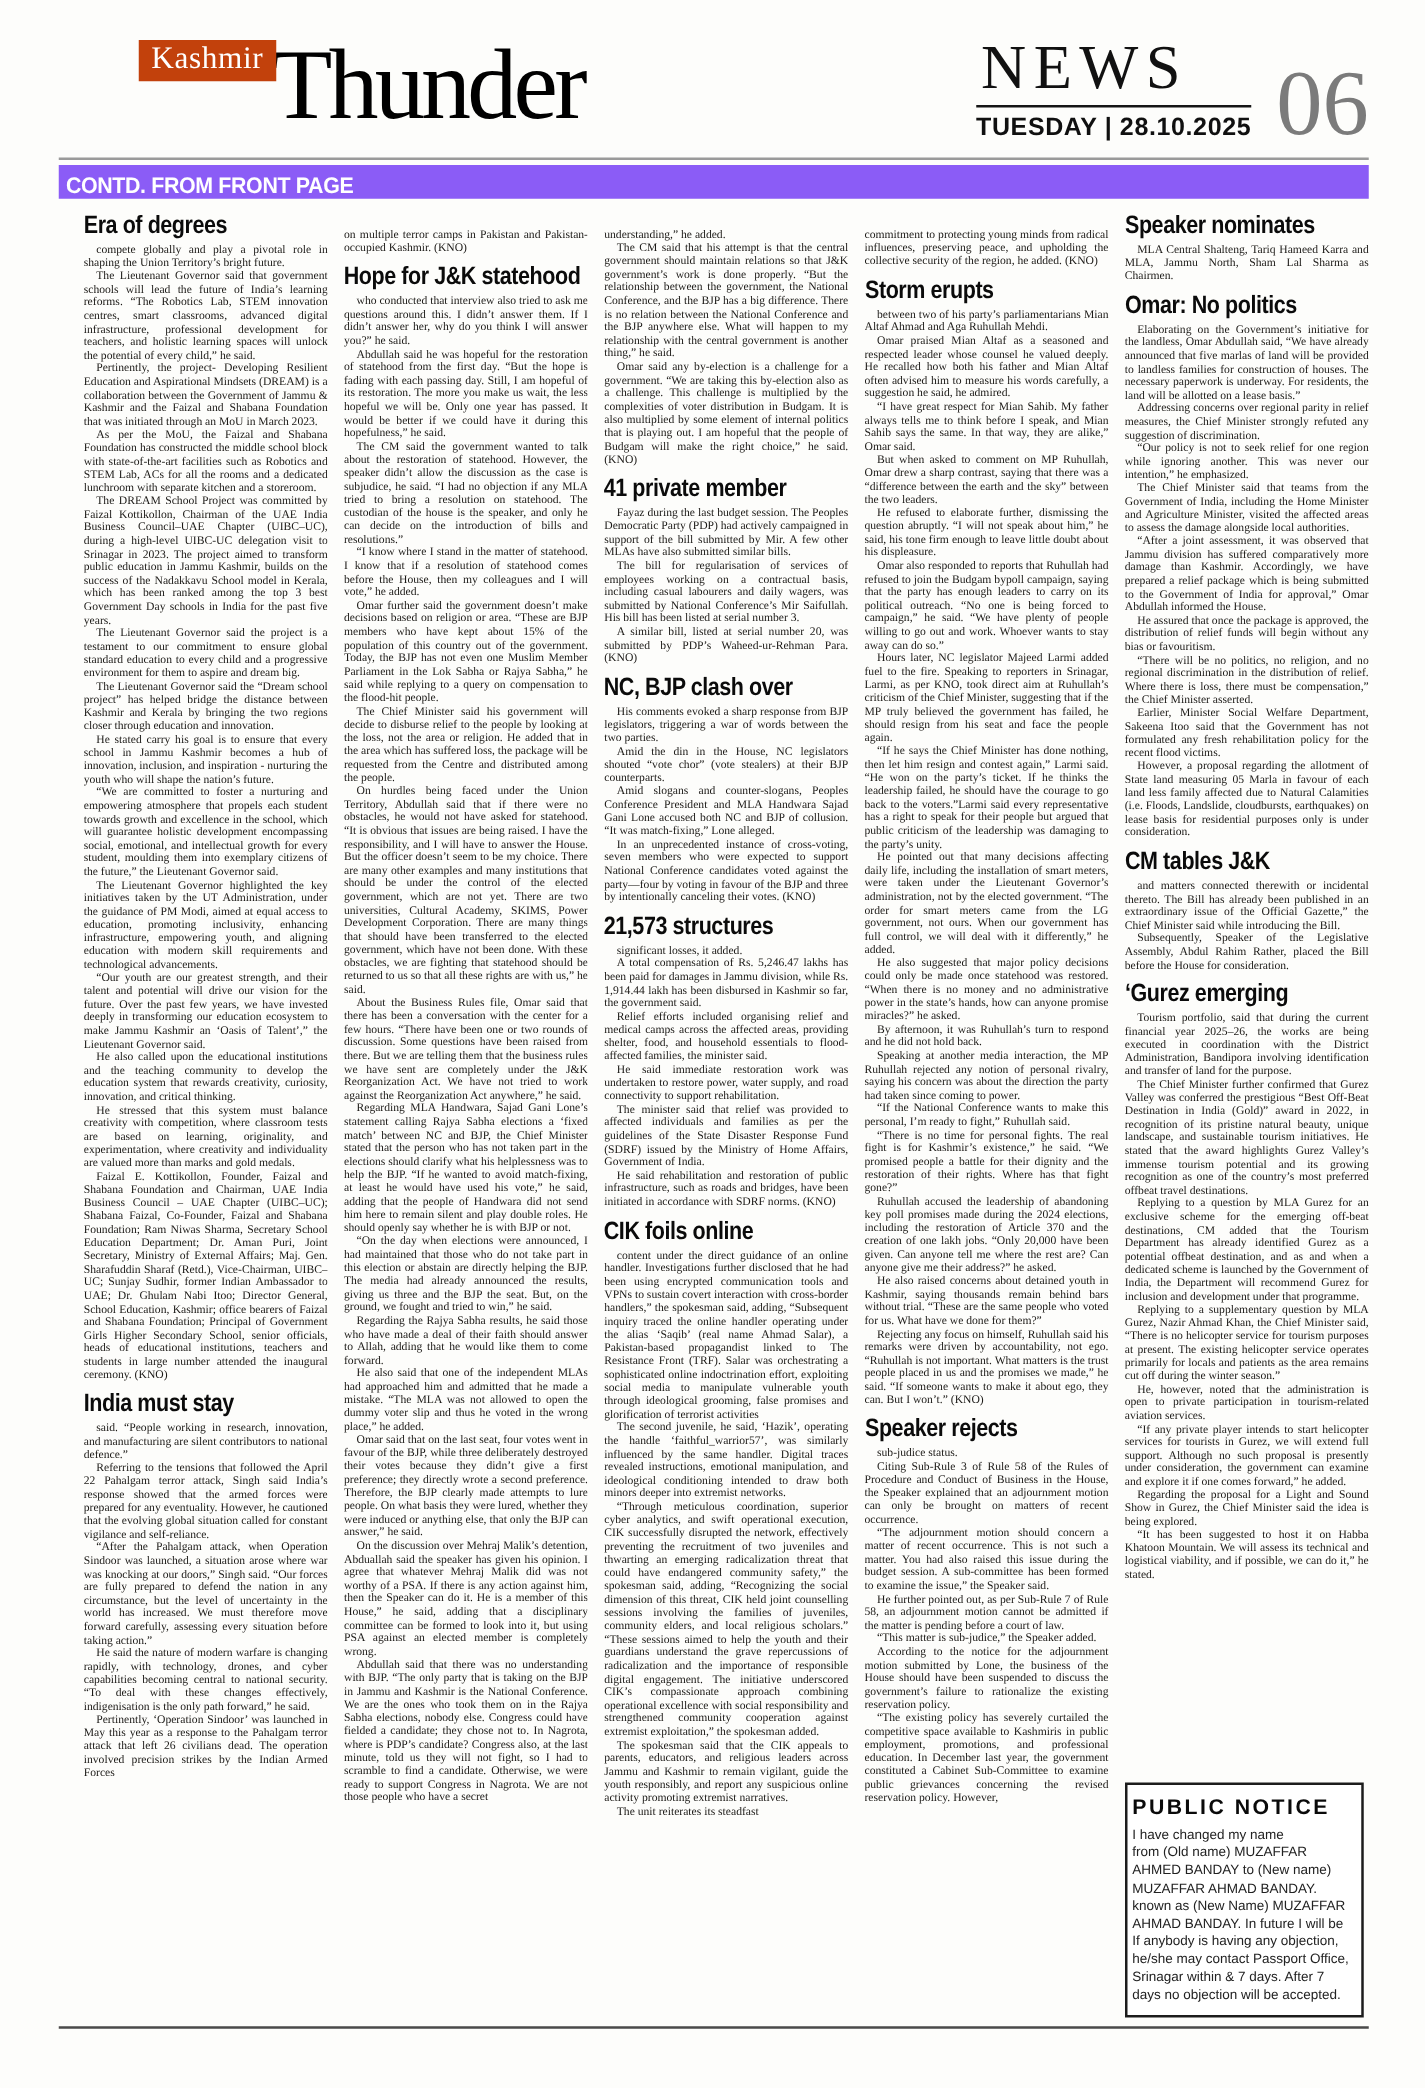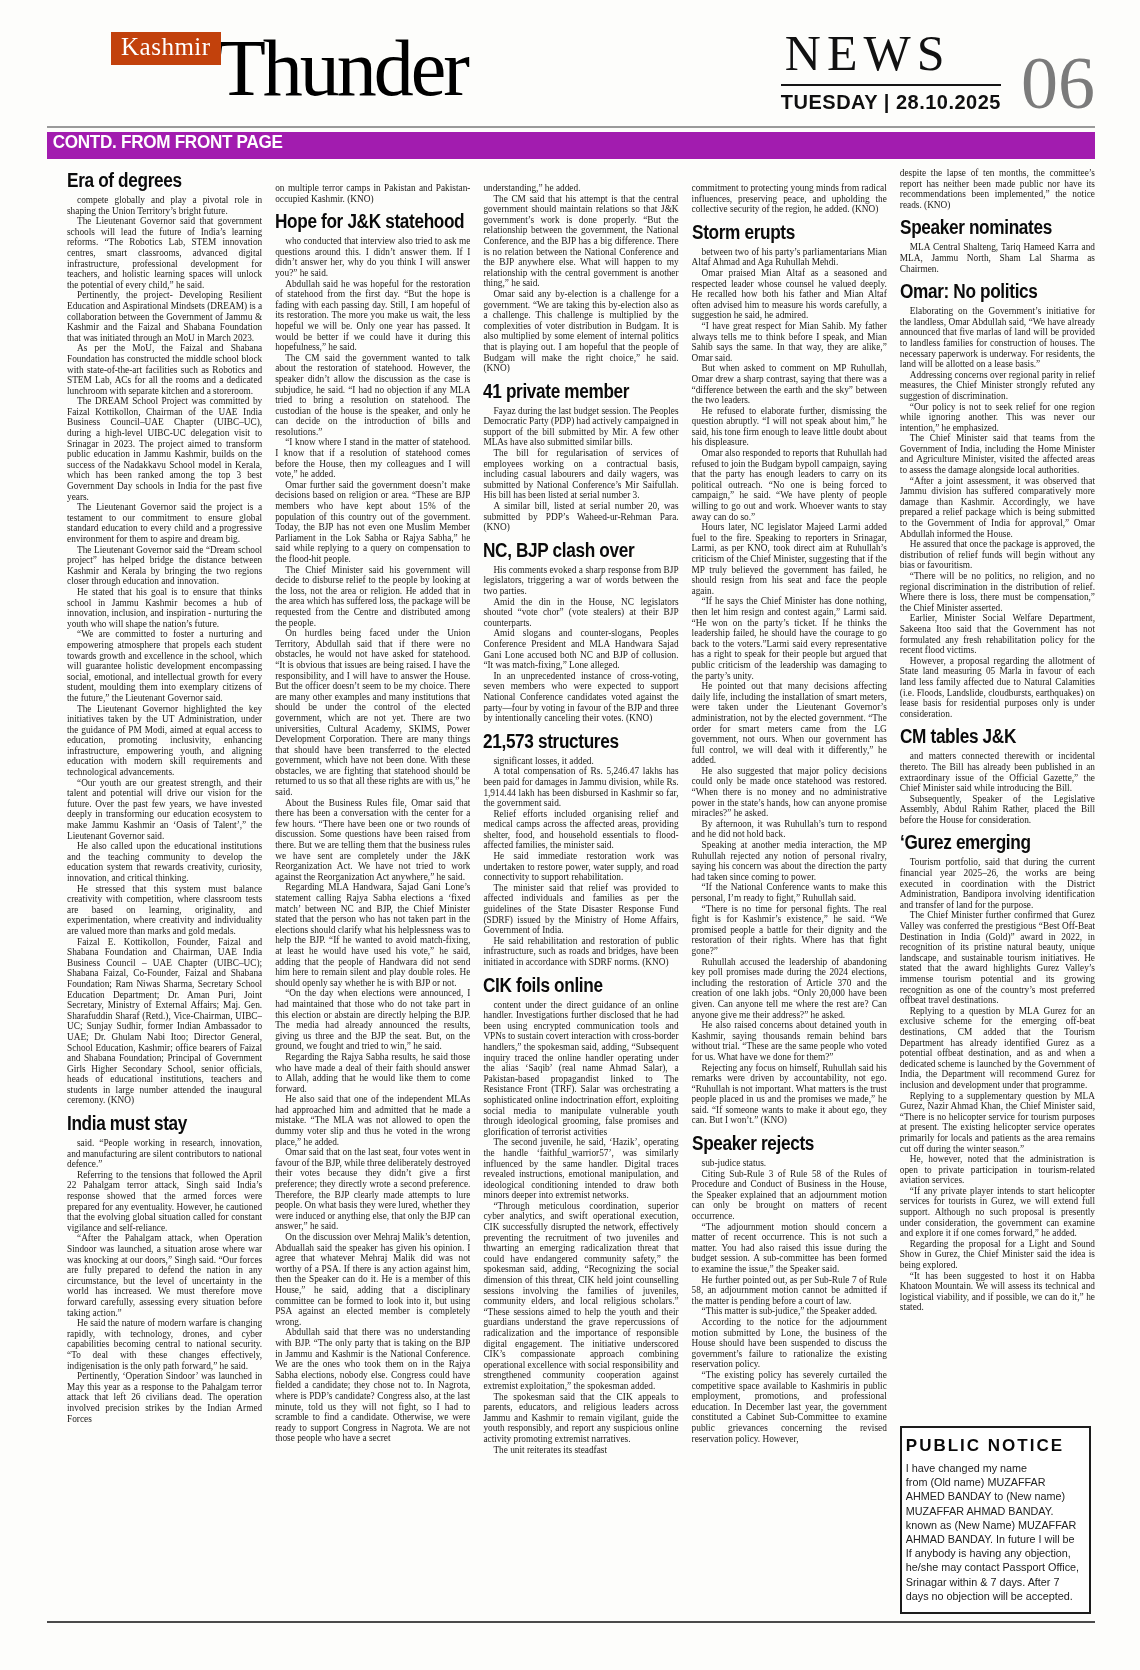--- a/index.html
+++ b/index.html
@@ -17,22 +17,22 @@
   .header-right{position:absolute;right:0;top:12px;display:flex;align-items:flex-end;gap:14px;}
   .section-block{}
   .section-name{font-family:"Liberation Serif",serif;font-size:50px;line-height:1;
                 letter-spacing:6px;color:#111;border-bottom:2px solid #151515;padding:0 4px 6px;}
   .issue-date{font-family:"Liberation Sans",sans-serif;font-weight:700;font-size:20px;
               letter-spacing:0.5px;padding-top:5px;color:#101010;}
   .page-num{font-family:"Liberation Serif",serif;font-size:74px;line-height:0.82;color:#7b7b7b;
             padding-left:6px;}
   .header-rule{position:absolute;left:47px;right:45px;top:126px;border-top:2px solid #9a9a9a;}
   
-  .banner{position:absolute;left:47px;right:45px;top:132px;height:27px;background:#a21caf;
-          display:flex;align-items:flex-start;}
+  .banner{position:absolute;left:47px;right:45px;top:132px;height:27px;background:#8b5cf6;
+          display:flex;align-items:flex-end;}
   .banner span{font-family:"Liberation Sans",sans-serif;font-weight:700;font-size:18px;
                color:#ffffff;letter-spacing:-0.3px;transform:scaleX(0.95);
                transform-origin:0 50%;padding-left:6px;white-space:nowrap;}
   
   .columns{position:absolute;left:47px;right:45px;top:168px;height:1448px;
            display:grid;grid-template-columns:repeat(5,1fr);column-gap:13px;margin-left:20px;}
   .col{overflow:hidden;position:relative;}
   .col p{margin:0;font-size:9.3px;line-height:10.6px;text-align:justify;text-indent:10px;
          color:#1b1916;}
   .col p.cont{text-indent:0;}
@@ -78,21 +78,21 @@
   <main class="columns">
     <div class="col">
         <h2>Era of degrees</h2>
         <p>compete globally and play a pivotal role in shaping the Union Territory’s bright future.</p>
         <p>The Lieutenant Governor said that government schools will lead the future of India’s learning reforms. “The Robotics Lab, STEM innovation centres, smart classrooms, advanced digital infrastructure, professional development for teachers, and holistic learning spaces will unlock the potential of every child,” he said.</p>
         <p>Pertinently, the project- Developing Resilient Education and Aspirational Mindsets (DREAM) is a collaboration between the Government of Jammu &amp; Kashmir and the Faizal and Shabana Foundation that was initiated through an MoU in March 2023.</p>
         <p>As per the MoU, the Faizal and Shabana Foundation has constructed the middle school block with state-of-the-art facilities such as Robotics and STEM Lab, ACs for all the rooms and a dedicated lunchroom with separate kitchen and a storeroom.</p>
         <p>The DREAM School Project was committed by Faizal Kottikollon, Chairman of the UAE India Business Council–UAE Chapter (UIBC–UC), during a high-level UIBC-UC delegation visit to Srinagar in 2023. The project aimed to transform public education in Jammu Kashmir, builds on the success of the Nadakkavu School model in Kerala, which has been ranked among the top 3 best Government Day schools in India for the past five years.</p>
         <p>The Lieutenant Governor said the project is a testament to our commitment to ensure global standard education to every child and a progressive environment for them to aspire and dream big.</p>
         <p>The Lieutenant Governor said the “Dream school project” has helped bridge the distance between Kashmir and Kerala by bringing the two regions closer through education and innovation.</p>
-        <p>He stated that his goal is to ensure that thinks school in Jammu Kashmir becomes a hub of innovation, inclusion, and inspiration - nurturing the youth who will shape the nation’s future.</p>
+        <p>He stated carry his goal is to ensure that every school in Jammu Kashmir becomes a hub of innovation, inclusion, and inspiration - nurturing the youth who will shape the nation’s future.</p>
         <p>“We are committed to foster a nurturing and empowering atmosphere that propels each student towards growth and excellence in the school, which will guarantee holistic development encompassing social, emotional, and intellectual growth for every student, moulding them into exemplary citizens of the future,” the Lieutenant Governor said.</p>
         <p>The Lieutenant Governor highlighted the key initiatives taken by the UT Administration, under the guidance of PM Modi, aimed at equal access to education, promoting inclusivity, enhancing infrastructure, empowering youth, and aligning education with modern skill requirements and technological advancements.</p>
         <p>“Our youth are our greatest strength, and their talent and potential will drive our vision for the future. Over the past few years, we have invested deeply in transforming our education ecosystem to make Jammu Kashmir an ‘Oasis of Talent’,” the Lieutenant Governor said.</p>
         <p>He also called upon the educational institutions and the teaching community to develop the education system that rewards creativity, curiosity, innovation, and critical thinking.</p>
         <p>He stressed that this system must balance creativity with competition, where classroom tests are based on learning, originality, and experimentation, where creativity and individuality are valued more than marks and gold medals.</p>
         <p>Faizal E. Kottikollon, Founder, Faizal and Shabana Foundation and Chairman, UAE India Business Council – UAE Chapter (UIBC–UC); Shabana Faizal, Co-Founder, Faizal and Shabana Foundation; Ram Niwas Sharma, Secretary School Education Department; Dr. Aman Puri, Joint Secretary, Ministry of External Affairs; Maj. Gen. Sharafuddin Sharaf (Retd.), Vice-Chairman, UIBC–UC; Sunjay Sudhir, former Indian Ambassador to UAE; Dr. Ghulam Nabi Itoo; Director General, School Education, Kashmir; office bearers of Faizal and Shabana Foundation; Principal of Government Girls Higher Secondary School, senior officials, heads of educational institutions, teachers and students in large number attended the inaugural ceremony. (KNO)</p>
         <h2>India must stay</h2>
         <p>said. “People working in research, innovation, and manufacturing are silent contributors to national defence.”</p>
         <p>Referring to the tensions that followed the April 22 Pahalgam terror attack, Singh said India’s response showed that the armed forces were prepared for any eventuality. However, he cautioned that the evolving global situation called for constant vigilance and self-reliance.</p>
         <p>“After the Pahalgam attack, when Operation Sindoor was launched, a situation arose where war was knocking at our doors,” Singh said. “Our forces are fully prepared to defend the nation in any circumstance, but the level of uncertainty in the world has increased. We must therefore move forward carefully, assessing every situation before taking action.”</p>
@@ -169,21 +169,20 @@
         <p>sub-judice status.</p>
         <p>Citing Sub-Rule 3 of Rule 58 of the Rules of Procedure and Conduct of Business in the House, the Speaker explained that an adjournment motion can only be brought on matters of recent occurrence.</p>
         <p>“The adjournment motion should concern a matter of recent occurrence. This is not such a matter. You had also raised this issue during the budget session. A sub-committee has been formed to examine the issue,” the Speaker said.</p>
         <p>He further pointed out, as per Sub-Rule 7 of Rule 58, an adjournment motion cannot be admitted if the matter is pending before a court of law.</p>
         <p>“This matter is sub-judice,” the Speaker added.</p>
         <p>According to the notice for the adjournment motion submitted by Lone, the business of the House should have been suspended to discuss the government’s failure to rationalize the existing reservation policy.</p>
         <p>“The existing policy has severely curtailed the competitive space available to Kashmiris in public employment, promotions, and professional education. In December last year, the government constituted a Cabinet Sub-Committee to examine public grievances concerning the revised reservation policy. However,</p>
       </div>
     <div class="col">
       <div>
-          <p class="cont">despite the lapse of ten months, the committee’s report has neither been made public nor have its recommendations been implemented,” the notice reads. (KNO)</p>
           <h2>Speaker nominates</h2>
           <p>MLA Central Shalteng, Tariq Hameed Karra and MLA, Jammu North, Sham Lal Sharma as Chairmen.</p>
           <h2>Omar: No politics</h2>
           <p>Elaborating on the Government’s initiative for the landless, Omar Abdullah said, “We have already announced that five marlas of land will be provided to landless families for construction of houses. The necessary paperwork is underway. For residents, the land will be allotted on a lease basis.”</p>
           <p>Addressing concerns over regional parity in relief measures, the Chief Minister strongly refuted any suggestion of discrimination.</p>
           <p>“Our policy is not to seek relief for one region while ignoring another. This was never our intention,” he emphasized.</p>
           <p>The Chief Minister said that teams from the Government of India, including the Home Minister and Agriculture Minister, visited the affected areas to assess the damage alongside local authorities.</p>
           <p>“After a joint assessment, it was observed that Jammu division has suffered comparatively more damage than Kashmir. Accordingly, we have prepared a relief package which is being submitted to the Government of India for approval,” Omar Abdullah informed the House.</p>
           <p>He assured that once the package is approved, the distribution of relief funds will begin without any bias or favouritism.</p>
           <p>“There will be no politics, no religion, and no regional discrimination in the distribution of relief. Where there is loss, there must be compensation,” the Chief Minister asserted.</p>

